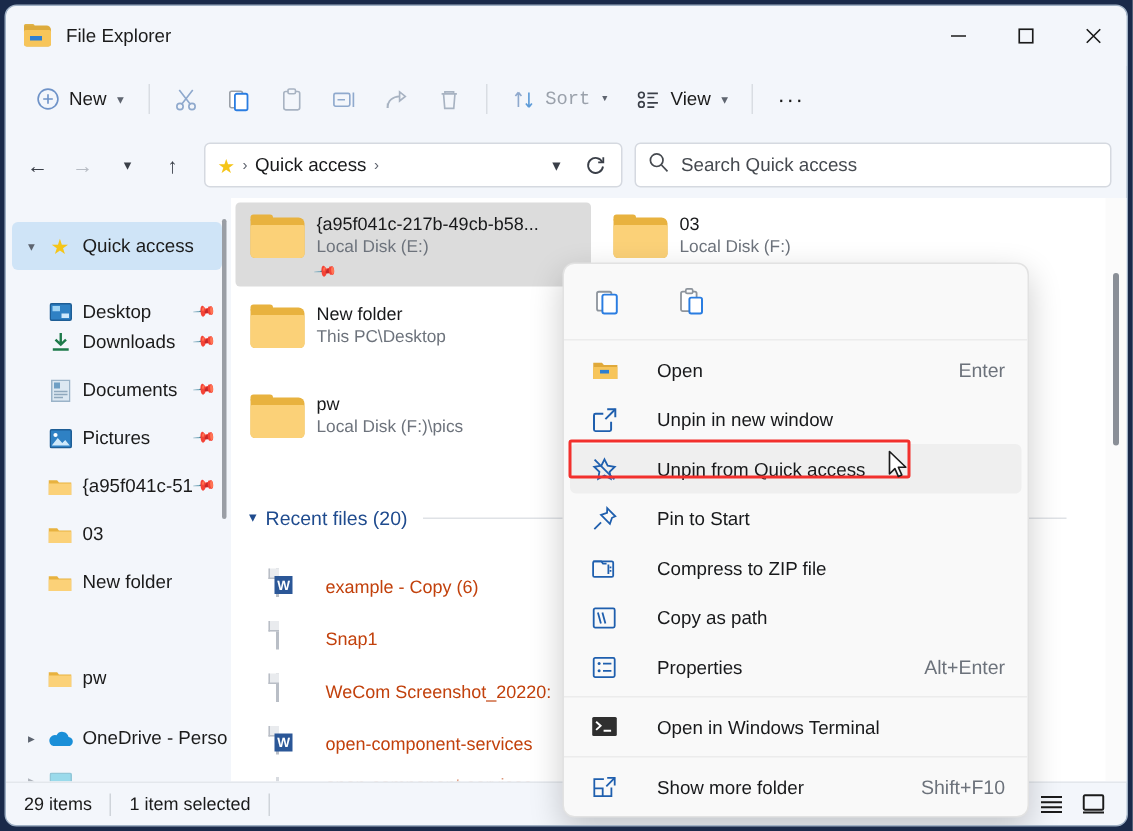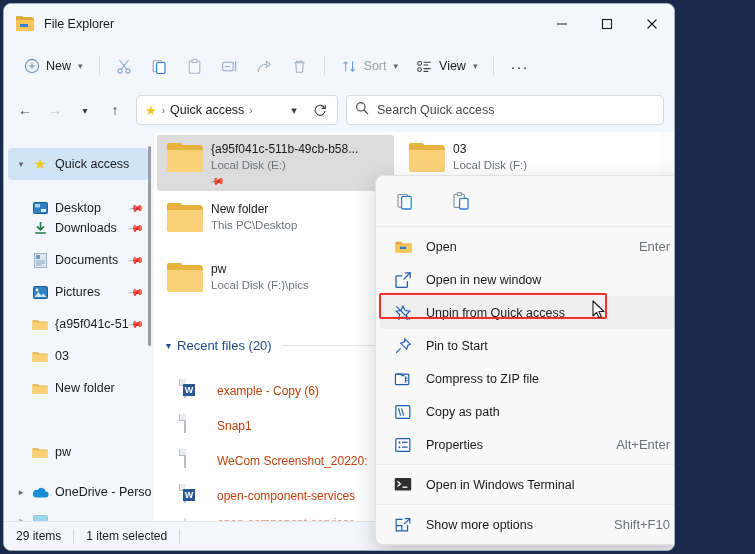--- a/index.html
+++ b/index.html
@@ -2,41 +2,41 @@
 <html><head>
 <meta charset="utf-8">
 <style>
   html,body{margin:0;padding:0;background:#1a2a4a;}
   body{width:755px;height:554px;overflow:hidden;
        font-family:"Liberation Sans","DejaVu Sans",sans-serif;
        -webkit-font-smoothing:antialiased;}
 
   
   #window{
-    position:absolute;left:3px;top:3px;width:672px;height:548px;
+    position:absolute;left:3px;top:3px;width:749px;height:548px;
     background:#f3f6fb;border:1px solid #9fb0c4;border-radius:8px;
     box-sizing:border-box;overflow:hidden;
   }
 
   
   #titlebar{height:40px;display:flex;align-items:center;position:relative;background:#f3f6fb;}
   #app-icon{margin-left:12px;width:18px;height:16px;position:relative;flex:none;}
   .folder-ico{position:relative;width:100%;height:100%;}
   .folder-ico .back{position:absolute;left:0;top:1px;width:100%;height:14px;border-radius:1px 3px 2px 2px;background:#ddab3d;}
   .folder-ico .front{position:absolute;left:0;top:4px;width:100%;height:11px;border-radius:1px 1px 2px 2px;background:#f7c55a;}
   .folder-ico .tab{position:absolute;left:0;top:0px;width:7px;height:3px;background:#e0b348;border-radius:1px 1px 0 0;}
   #app-title{margin-left:10px;font-size:12.5px;color:#1b1b1b;}
   .wbtns{position:absolute;right:0;top:0;height:40px;display:flex;}
   .wbtn{width:45px;height:40px;display:flex;align-items:center;justify-content:center;color:#1b1b1b;}
   .wbtn svg{display:block;}
 
   
   #cmdbar{height:44px;display:flex;align-items:center;padding:0 10px;box-sizing:border-box;}
   .cb-item{height:32px;display:flex;align-items:center;gap:6px;padding:0 9px;border-radius:4px;color:#5f6570;font-size:12.5px;}
-  .cb-item.dim{color:#9aa1ab;}
+  .cb-item.dim{color:#9aa1ab;font-family:Liberation Mono, monospace;}
   .cb-icon{width:17px;height:17px;display:flex;align-items:center;justify-content:center;}
   .cb-sep{width:1px;height:20px;background:#d9dde3;margin:0 7px;}
   .chev{font-size:9px;line-height:1;color:#5f6570;margin-left:1px;}
   #new-btn{color:#1b1b1b;}
   #new-btn .cb-icon{color:#2a64c8;}
 
   
   #addrrow{height:44px;display:flex;align-items:center;padding:0 10px 0 6px;box-sizing:border-box;gap:0;}
   .nav-btn{width:30px;height:30px;display:flex;align-items:center;justify-content:center;color:#3a3f48;border-radius:4px;font-size:14px;}
   .nav-btn.disabled{color:#b7bcc4;}
@@ -109,21 +109,21 @@
   #st-sep2{width:1px;height:15px;background:#cfd4da;margin-left:12px;}
   #st-right{margin-left:auto;display:flex;align-items:center;gap:8px;margin-right:12px;}
   .viewtog{width:20px;height:20px;display:flex;align-items:center;justify-content:center;color:#1b1b1b;}
 
   
   #ctxmenu{position:absolute;left:371px;top:171px;width:311px;background:#f9f9f9;border:1px solid #e2e2e2;
            border-radius:8px;box-shadow:0 8px 22px rgba(0,0,0,0.20);overflow:hidden;z-index:40;box-sizing:border-box;}
   #ctx-top{height:50px;display:flex;align-items:center;padding-left:14px;gap:26px;border-bottom:1px solid #ececec;}
   .ctx-tool{width:30px;height:30px;display:flex;align-items:center;justify-content:center;border-radius:4px;}
   #ctx-list{padding:3px 0;}
-  .ctx-row{height:33px;display:flex;align-items:center;padding:0 11px 0 13px;margin:0 4px;border-radius:4px;position:relative;}
+  .ctx-row{height:33px;display:flex;align-items:center;padding:0 11px 0 13px;margin:0 4px;border-radius:4px;position:relative;gap:12px;}
   .ctx-row.hl{background:#efefef;}
   .ctx-ico{width:20px;min-width:20px;height:20px;display:flex;align-items:center;justify-content:center;margin-right:13px;color:#1f5fae;}
   .ctx-label{font-size:12.5px;color:#18191b;flex:1;white-space:nowrap;}
   .ctx-accel{font-size:13px;color:#6c727b;}
   .ctx-div{height:1px;background:#ececec;margin:3px 0;}
   #hl-box{position:absolute;left:375px;top:289px;width:228px;height:26px;border:2px solid #f2302d;border-radius:2px;z-index:50;box-sizing:border-box;}
   #cursor{position:absolute;left:588px;top:296px;z-index:60;}
 </style>
 </head>
 <body>
@@ -408,21 +408,21 @@
 
       <div class="tile sel" style="left:3px;top:3px;width:237px;height:56px;">
         <div class="tile-ico">
           <div class="big-folder">
               <div class="tb"></div>
               <div class="bk"></div>
               <div class="fr"></div>
             </div>
         </div>
         <div class="tile-txt">
-          <div class="tile-name" style="max-width:170px;">{a95f041c-511b-49cb-b58...</div>
+          <div class="tile-name" style="max-width:170px;">{a95f041c-217b-49cb-b58...</div>
           <div class="tile-sub">Local Disk (E:)</div>
           <span class="tile-pin">📌</span>
         </div>
       </div>
 
       <div class="tile" style="left:245px;top:3px;width:237px;height:48px;">
         <div class="tile-ico">
           <div class="big-folder">
               <div class="tb"></div>
               <div class="bk"></div>
@@ -562,21 +562,21 @@
       </div>
 
       <div class="ctx-row">
         <span class="ctx-ico">
           <svg width="18" height="18" viewBox="0 0 18 18">
               <path d="M10.8 1.8h5.4v5.4" stroke="#1f5fae" stroke-width="1.3" fill="none"></path>
               <path d="M16.2 1.8L9.6 8.4" stroke="#1f5fae" stroke-width="1.3"></path>
               <path d="M13.4 10.2v5.2c0 .6-.5 1-1 1H3c-.6 0-1-.4-1-1V5.8c0-.5.4-1 1-1h5.2" stroke="#1f5fae" stroke-width="1.3" fill="none"></path>
             </svg>
         </span>
-        <span class="ctx-label">Open in new window</span>
+        <span class="ctx-label">Unpin in new window</span>
         <span class="ctx-accel"></span>
       </div>
 
       <div class="ctx-row hl">
         <span class="ctx-ico">
           <svg width="18" height="18" viewBox="0 0 18 18">
               <path d="M9 2.2l2.1 4.3 4.7.7-3.4 3.3.8 4.7L9 13l-4.2 2.2.8-4.7L2.2 7.2l4.7-.7z" stroke="#1f5fae" stroke-width="1.2" fill="none"></path>
               <path d="M2.4 2.4l13.2 13.2" stroke="#1f5fae" stroke-width="1.2"></path>
             </svg>
         </span>
@@ -650,21 +650,21 @@
 
       <div class="ctx-row">
         <span class="ctx-ico">
           <svg width="18" height="16" viewBox="0 0 18 16">
               <path d="M10.8 1.6h5v5" stroke="#1f5fae" stroke-width="1.2" fill="none"></path>
               <path d="M15.8 1.6l-5.6 5.6" stroke="#1f5fae" stroke-width="1.2"></path>
               <path d="M8.6 2.4H2.2v11.4h11.4V8" stroke="#1f5fae" stroke-width="1.2" fill="none"></path>
               <path d="M2.2 8.6h5.6v5.2" stroke="#1f5fae" stroke-width="1.2" fill="none"></path>
             </svg>
         </span>
-        <span class="ctx-label">Show more options</span>
+        <span class="ctx-label">Show more folder</span>
         <span class="ctx-accel">Shift+F10</span>
       </div>
     </div>
   </div>
 
   <div id="hl-box"></div>
 
   <div id="cursor">
     <svg width="14" height="20" viewBox="0 0 14 20">
         <path d="M1 1l0 15 3.6-3.6 2.3 5.2 2.3-1-2.3-5.1 5 0z" fill="#ffffff" stroke="#1b1b1b" stroke-width="1.1" stroke-linejoin="round"></path>

